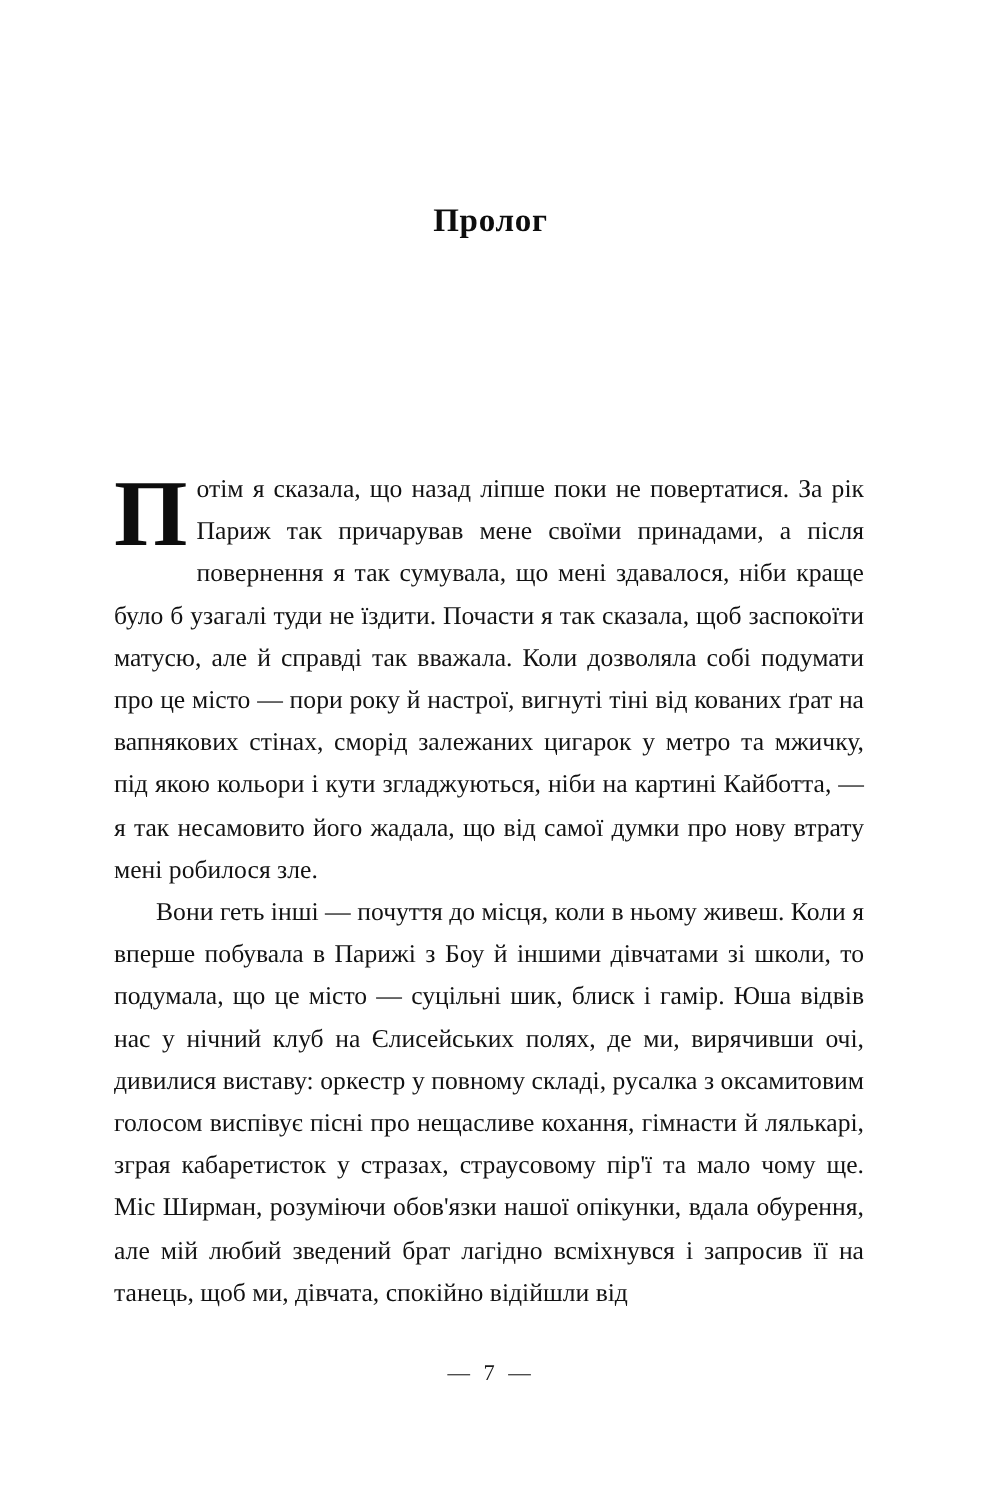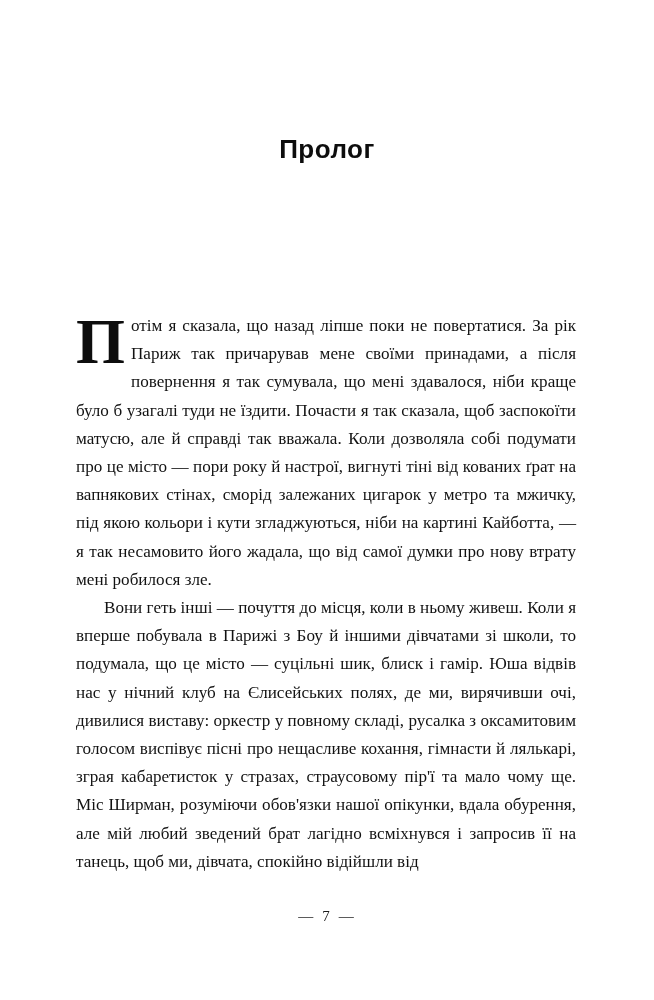--- a/index.html
+++ b/index.html
@@ -16,23 +16,23 @@
     overflow: hidden;
   }
   .page {
     width: 654px;
     height: 1000px;
     position: relative;
     box-sizing: border-box;
   }
   .chapter-title {
     text-align: center;
-    font-family: Liberation Sans, sans-serif;
+    font-family: Liberation Serif, serif;
     font-weight: bold;
-    font-size: 26px;
+    font-size: 22px;
     letter-spacing: 0.5px;
     margin: 0;
     padding-top: 134px;
     color: #0d0d0d;
   }
   .body-block {
     position: absolute;
     left: 76px;
     top: 312px;
     width: 500px;

